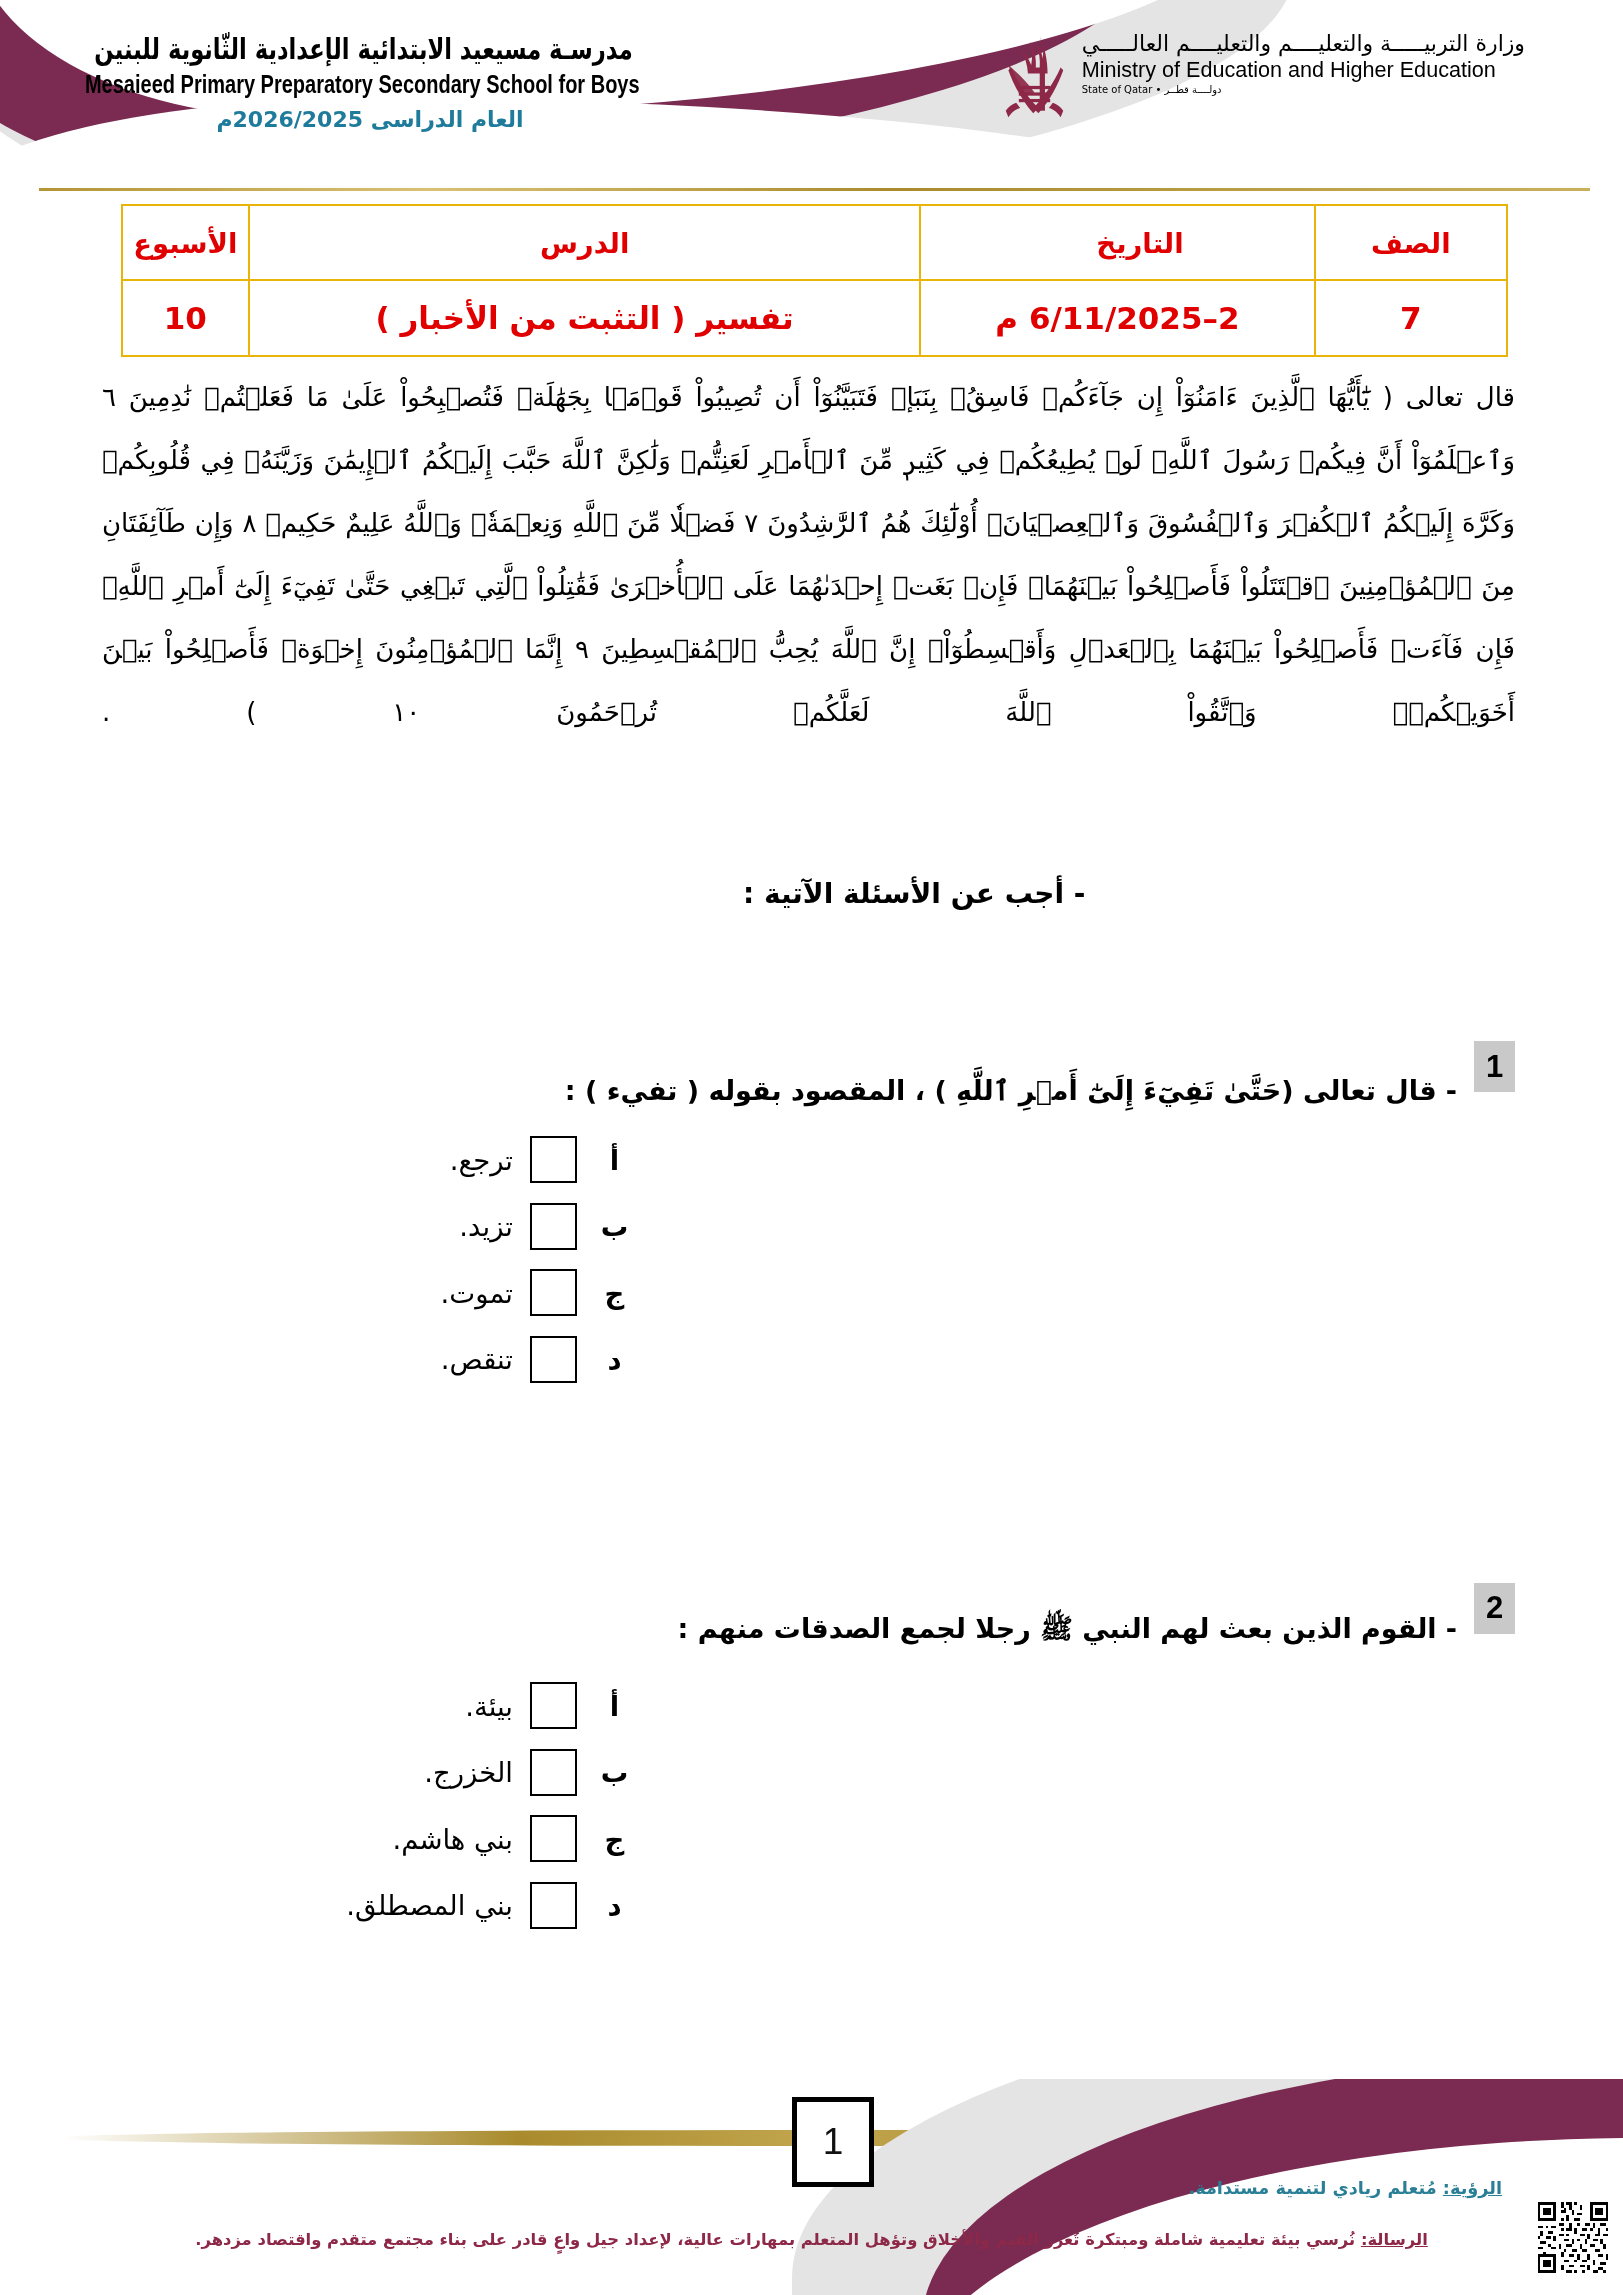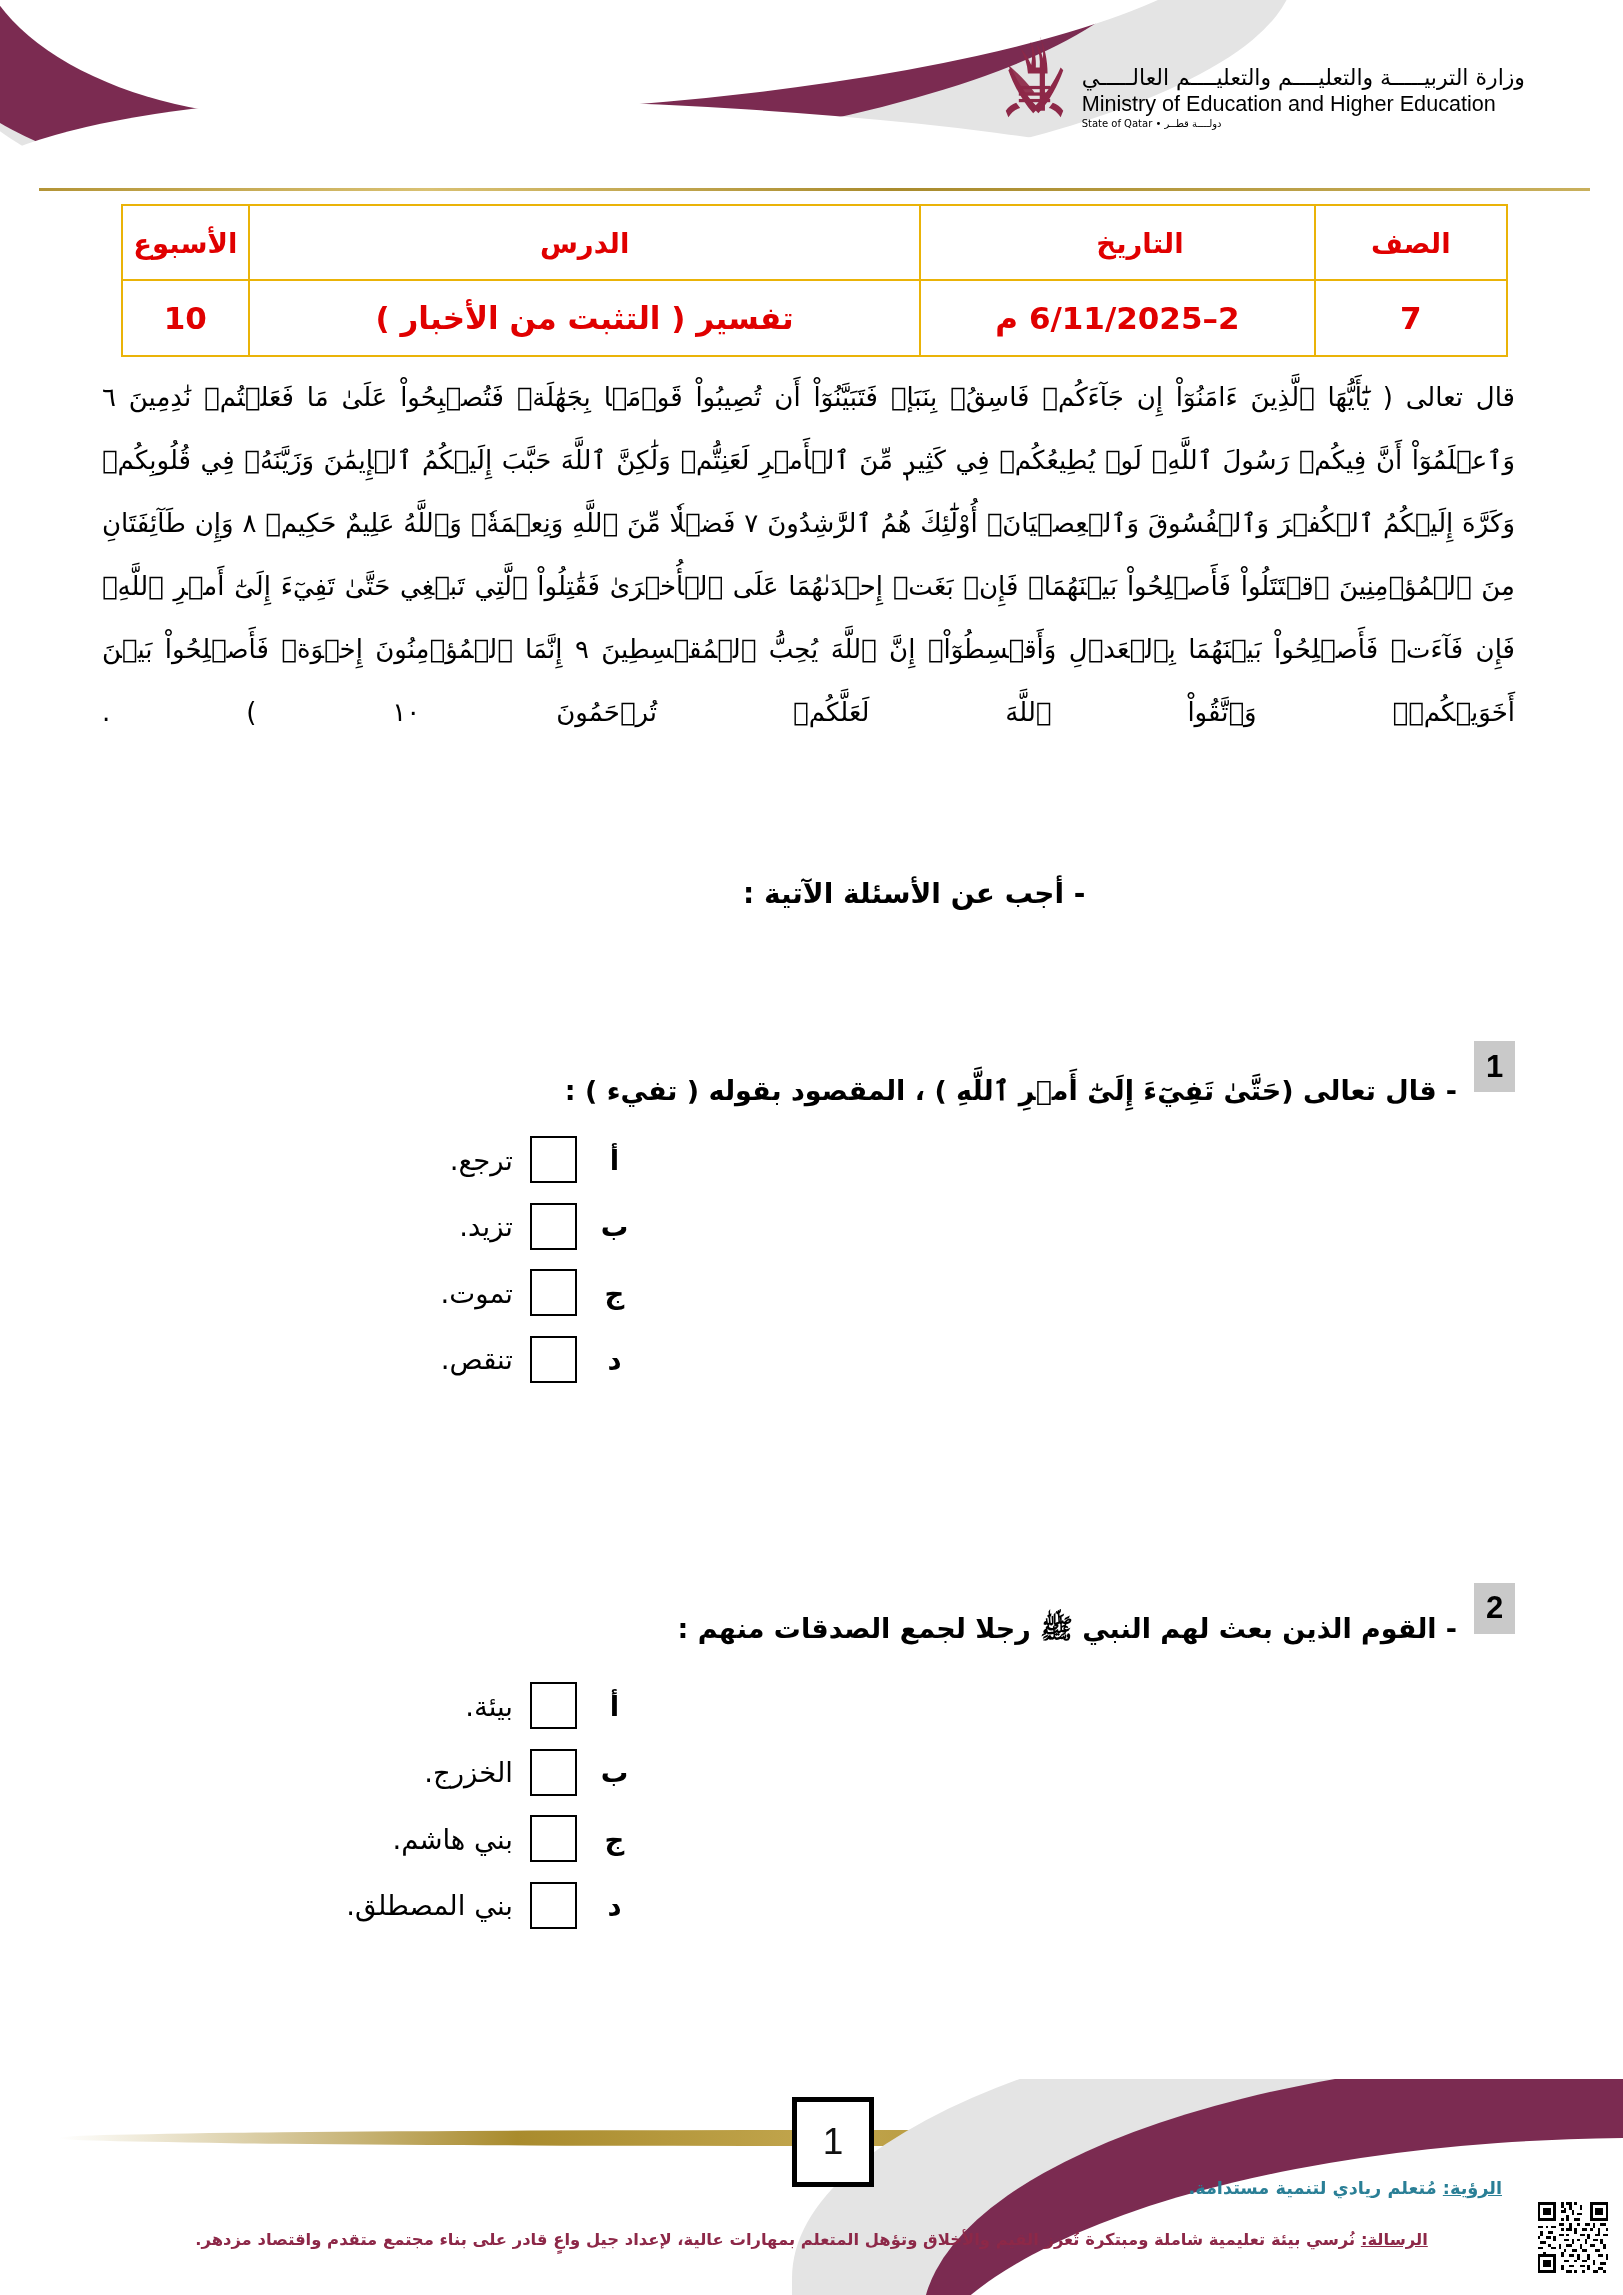--- a/index.html
+++ b/index.html
@@ -101,21 +101,21 @@
     direction: rtl;
     white-space: nowrap;
   }
 
   .ministry-block {
     position: absolute;
     top: 31px;
     right: 98px;
     display: flex;
     flex-direction: row-reverse;
-    align-items: flex-end;
+    align-items: flex-start;
     gap: 12px;
     z-index: 5;
   }
   .ministry-text {
     text-align: left;
     direction: rtl;
   }
   .ministry-ar {
     font-family: "DejaVu Sans", sans-serif;
     font-size: 22px;
@@ -373,20 +373,25 @@
 <body>
 
 <div class="page">
 
   <div class="header">
     <div class="header-swoosh-grey"></div>
     <div class="header-swoosh-maroon"></div>
     <div class="header-swoosh-white"></div>
     <div class="header-white-belly"></div>
 
+    <div class="school-block">
+      <div class="school-ar">مدرسـة مسيعيد الابتدائية الإعدادية الثّانوية للبنين</div>
+      <div class="school-en">Mesaieed Primary Preparatory Secondary School for Boys</div>
+      <div class="school-year">العام الدراسى 2026/2025م</div>
+    </div>
 
     <div class="ministry-block">
       <svg class="qatar-emblem" viewBox="0 0 108 150">
         <g fill="#8d2848">
           <path d="M62 8 c4 10 6 22 5 34 c-2 -8 -5 -16 -10 -22 c4 12 6 24 5 36 l-6 0 c1 -14 -2 -28 -8 -40 c3 12 3 24 1 36 c-4 -10 -10 -19 -17 -26 c7 12 11 25 12 39 l30 0 c0 -20 -4 -40 -12 -57z"></path>
           <path d="M62 60 l8 0 l0 62 l-8 0z"></path>
           <path d="M14 52 c14 12 28 26 40 42 c-6 2 -12 5 -17 9 c-10 -18 -18 -35 -23 -51z" opacity="0.92"></path>
           <path d="M18 56 c10 22 24 44 42 62 l-8 8 c-18 -20 -30 -44 -38 -66z"></path>
           <path d="M94 56 c-10 22 -24 44 -42 62 l8 8 c18 -20 30 -44 38 -66z"></path>
           <path d="M10 122 c4 -6 10 -10 16 -12 l6 8 c-8 2 -14 8 -18 14z"></path>

